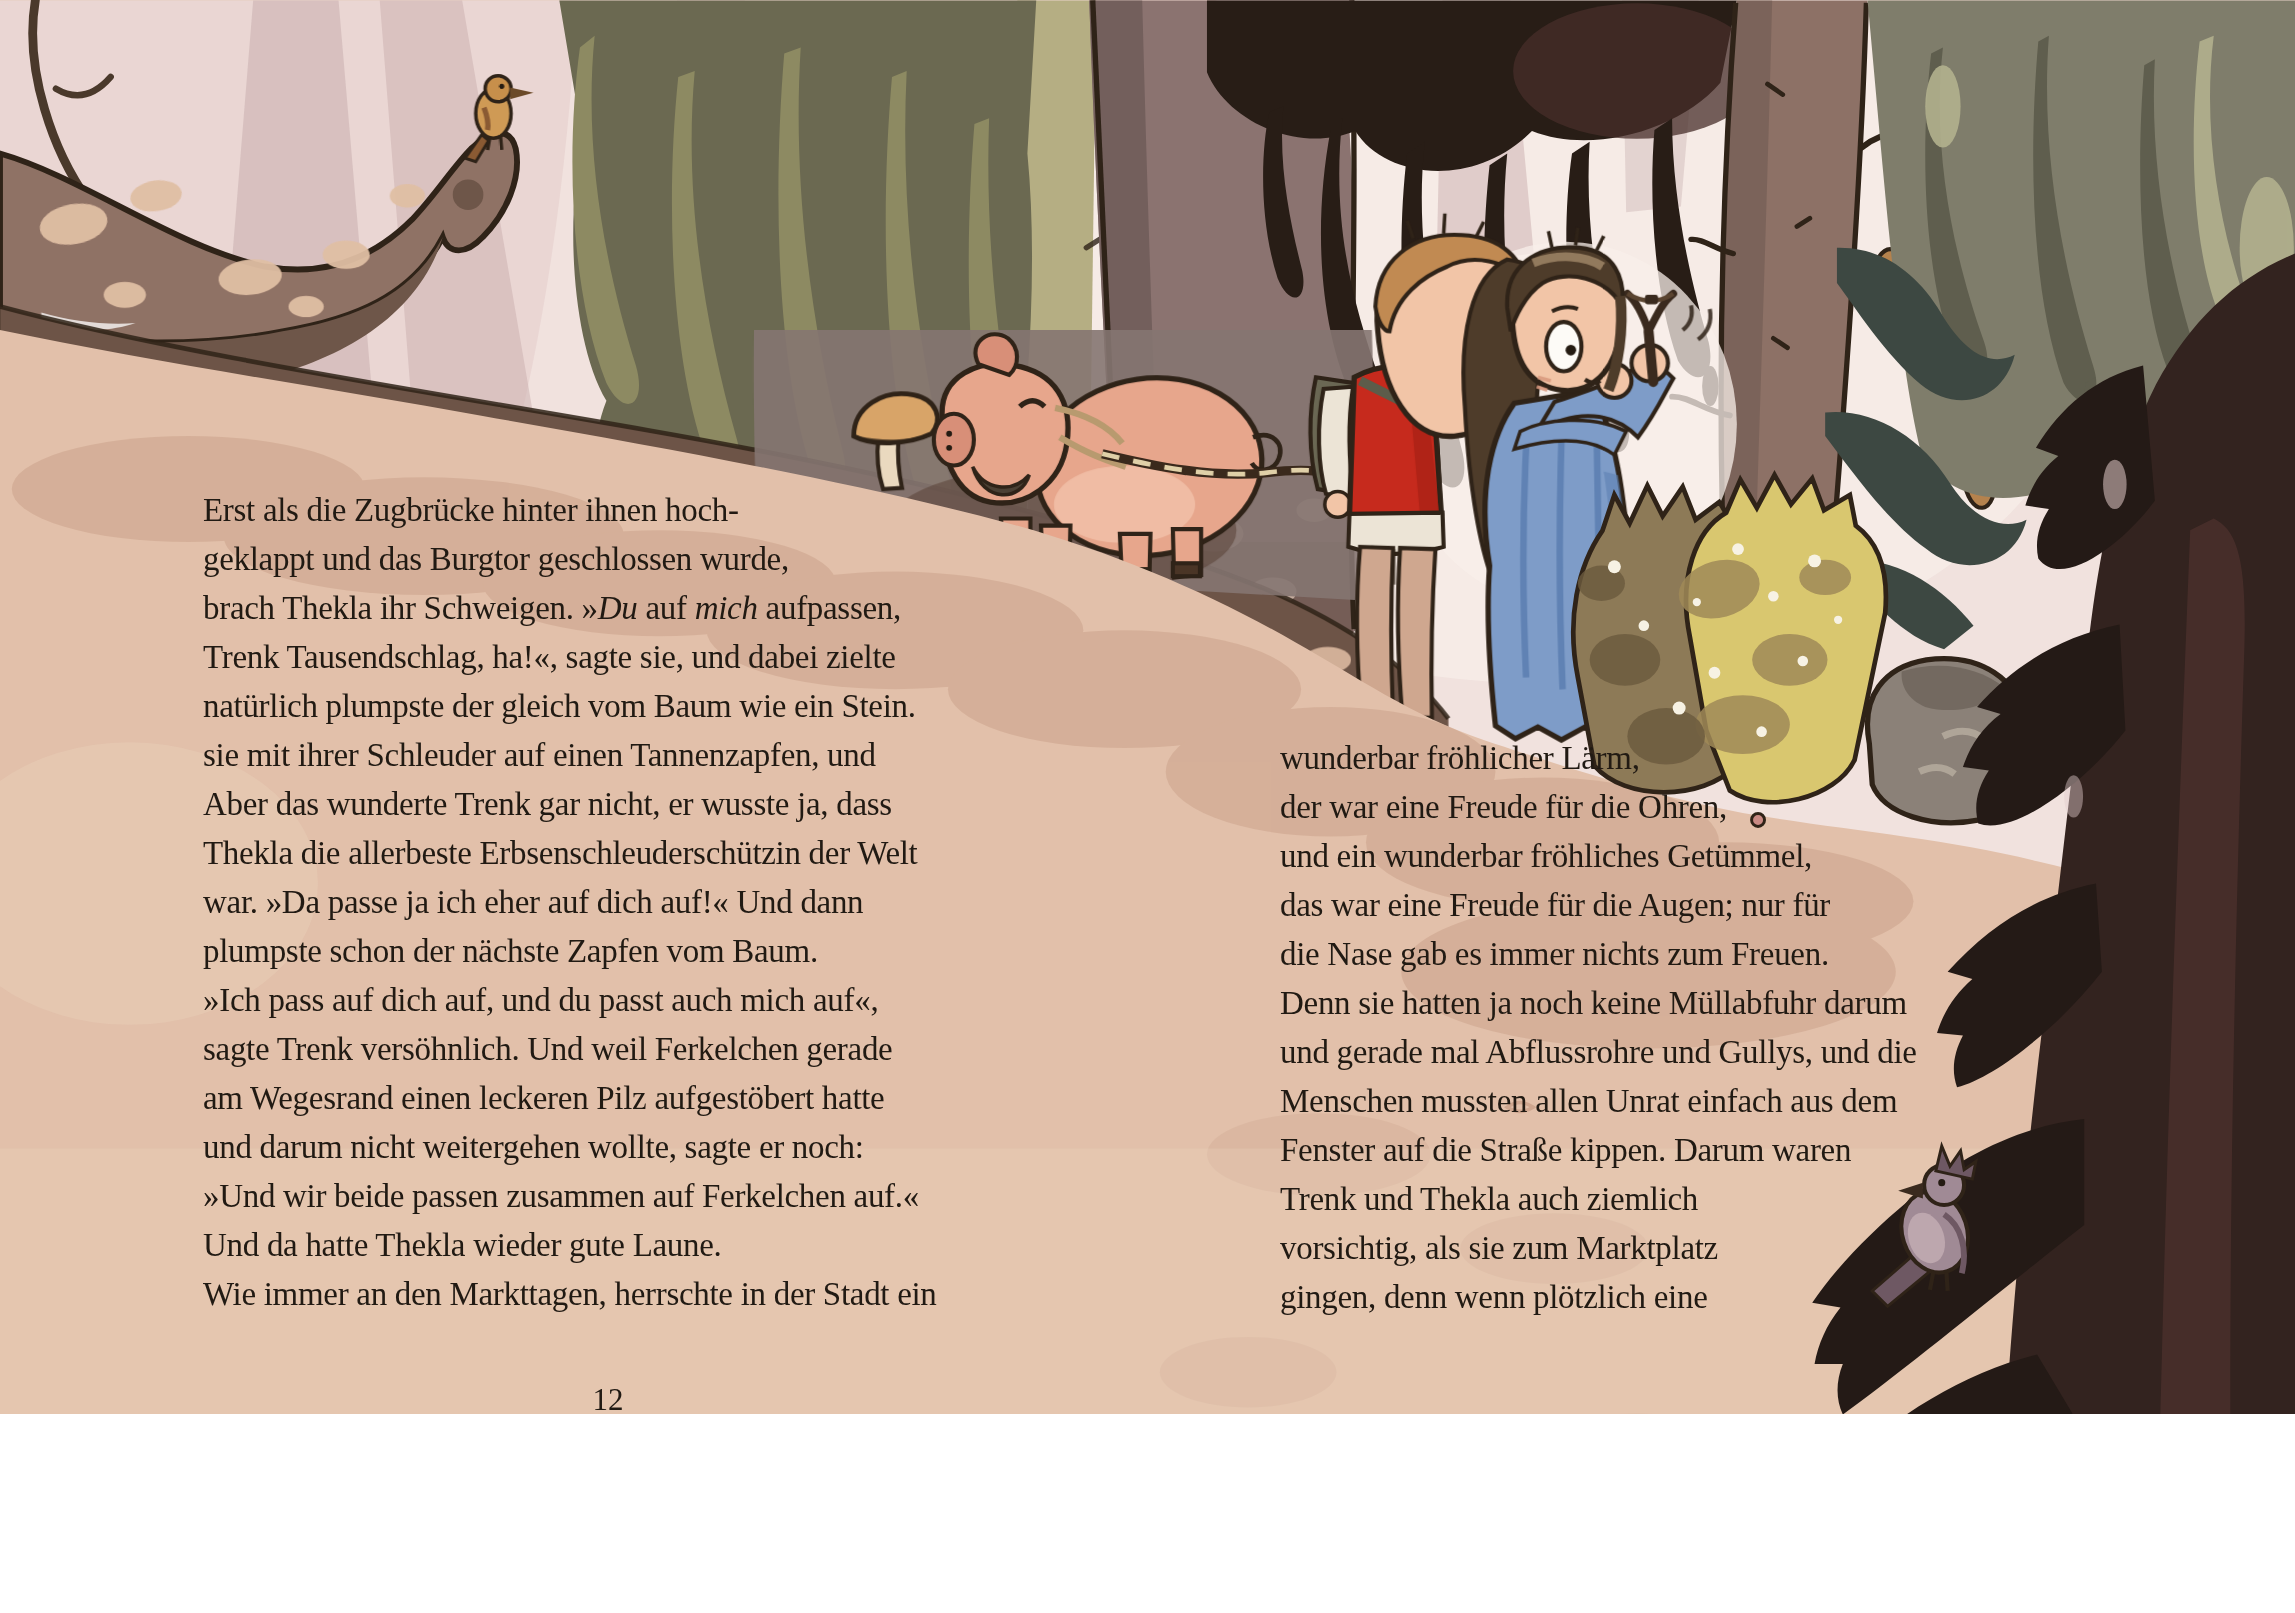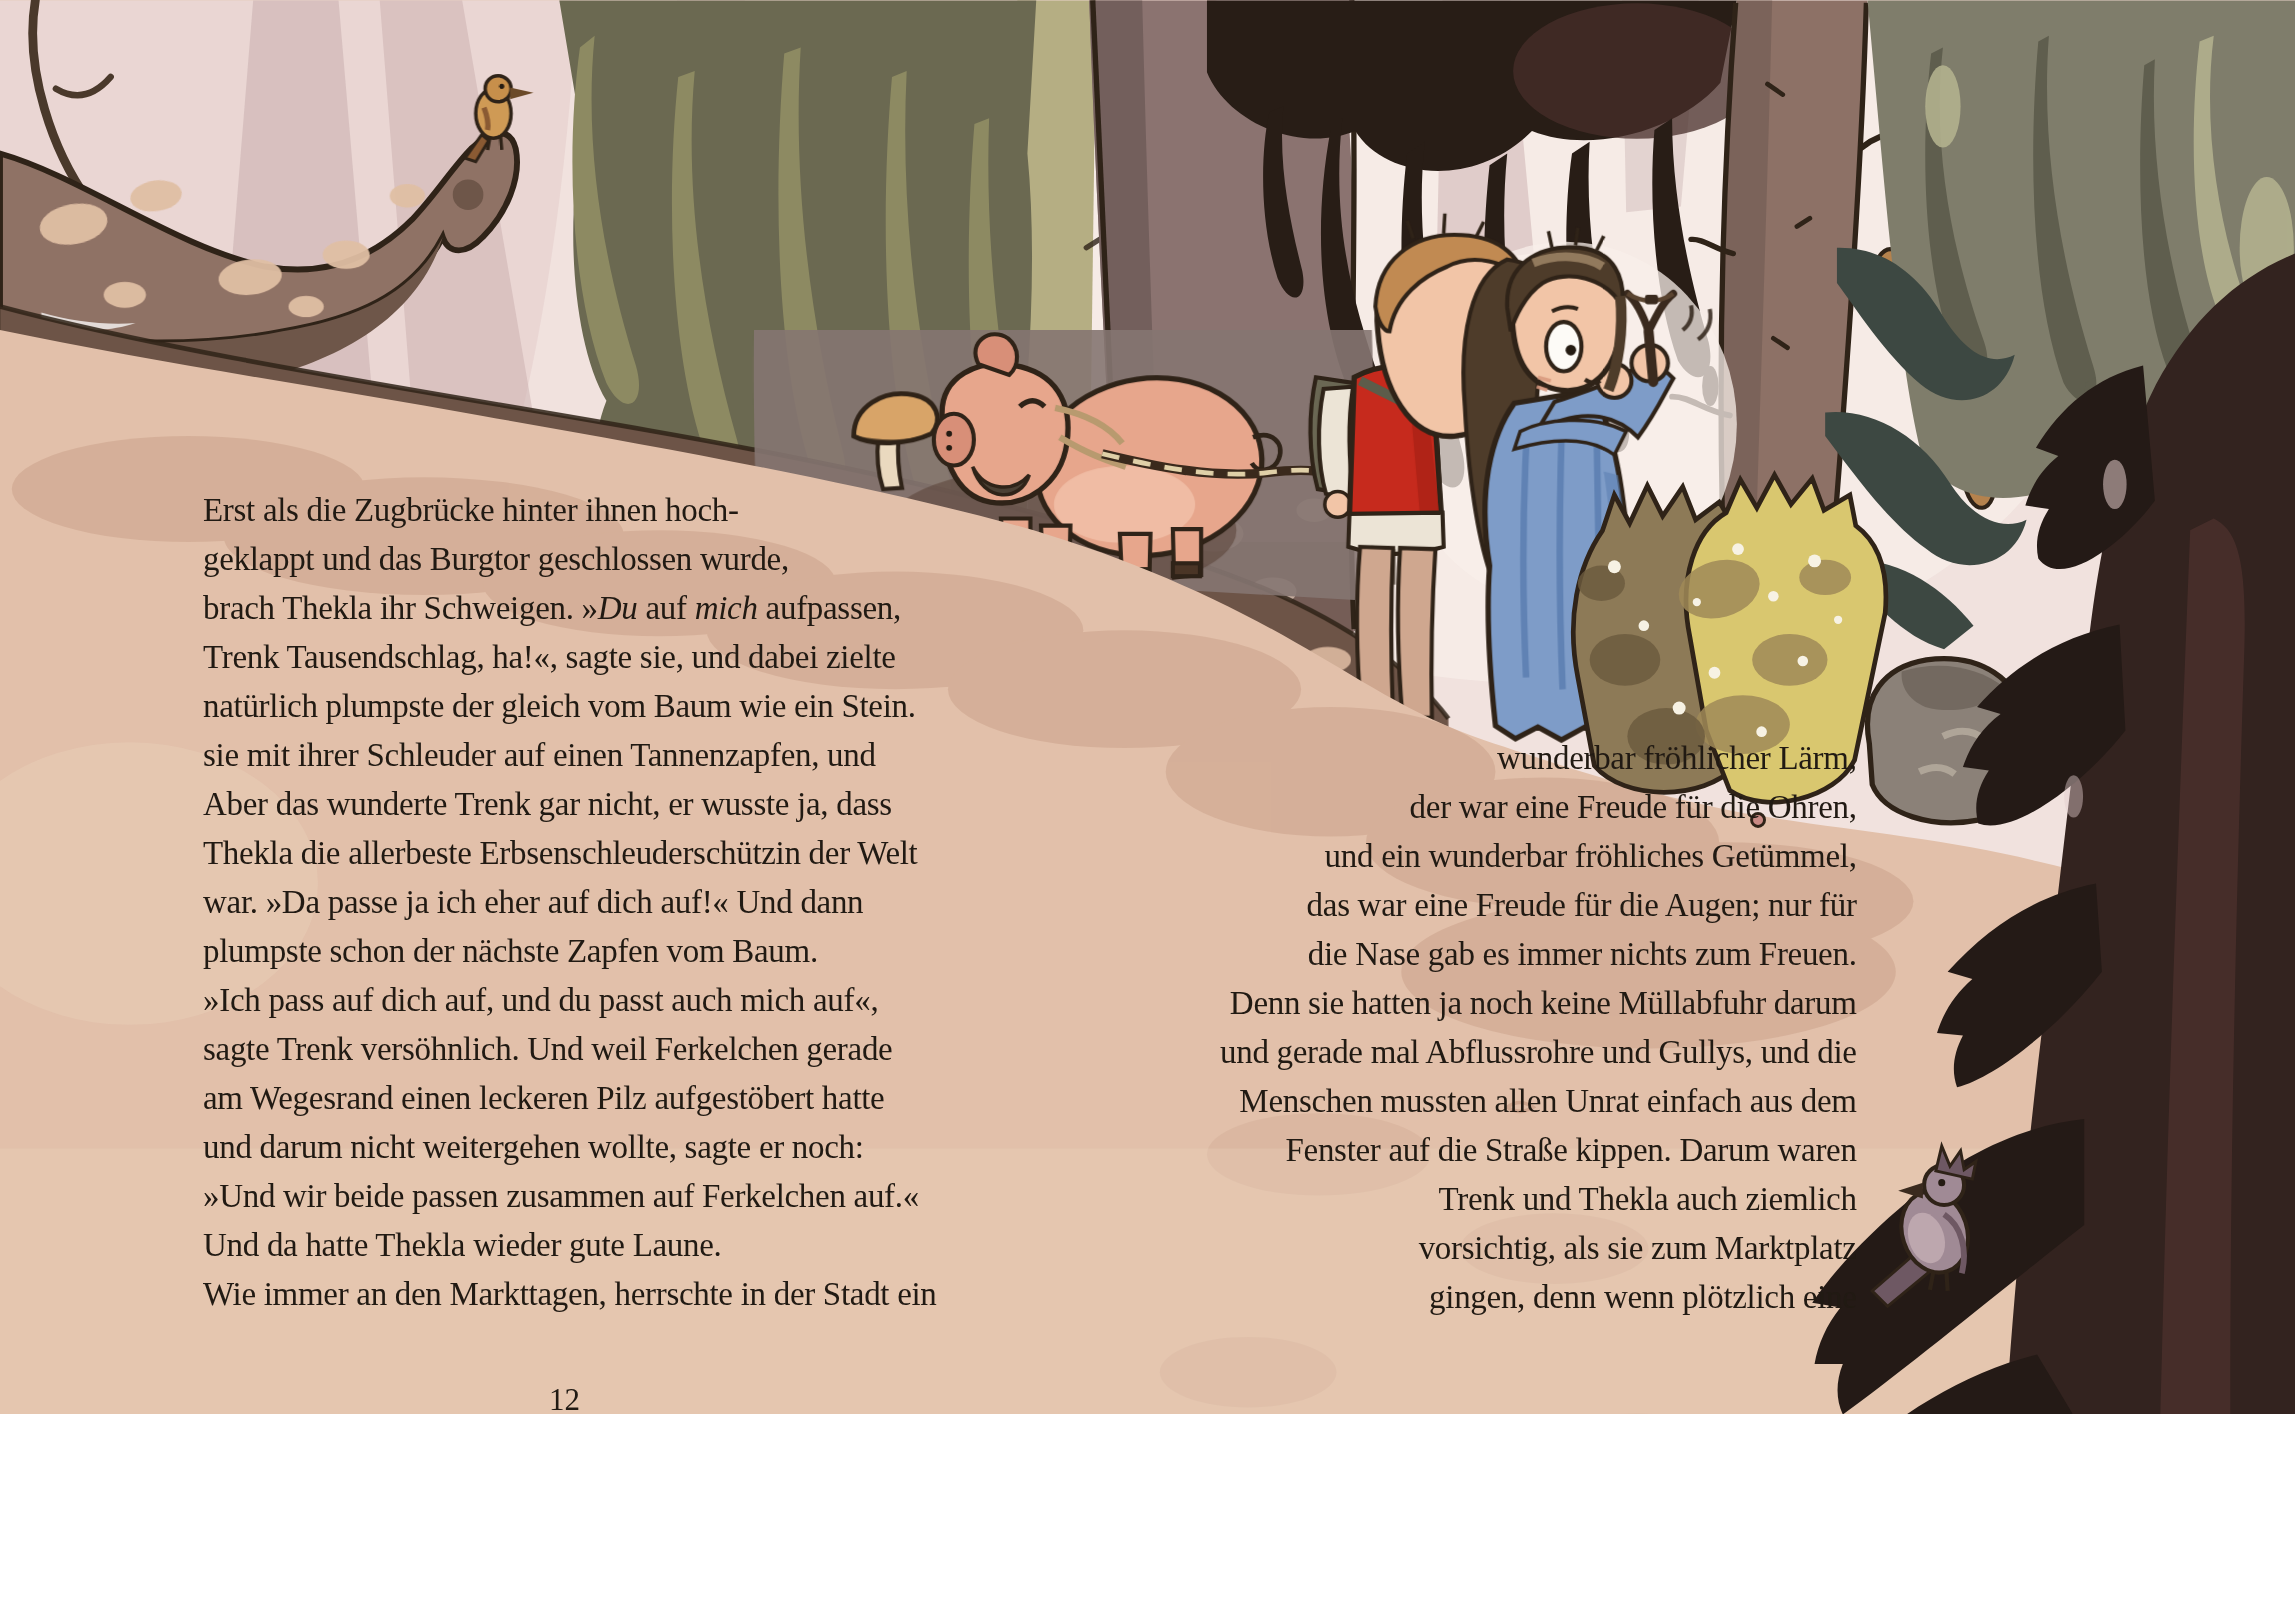--- a/index.html
+++ b/index.html
@@ -2,23 +2,23 @@
 <html lang="de" style="--text: #211a13; --sky: #f1e2de; --sky_light: #f8efe9; --sky_mauve: #e3cccb; --bg_trunk: #c9aeae; --outline: #2f2318; --branch_dark: #4a392b; --moss_trunk: #b5ae83; --moss_dark: #6b6951; --moss_mid: #8d8a62; --moss_light: #a3a071; --trunk_center: #8b7370; --trunk_center_edge: #6d5a57; --trunk_patch: #cdb5a6; --canopy_dark: #281d16; --canopy_maroon: #472e2a; --trunk_right: #8d7166; --trunk_right_shade: #6f5a52; --cone: #b5824d; --fir_gray: #7f7d6b; --fir_sage: #b2b18e; --fir_droop: #5f5e4e; --fir_branch: #3d4842; --fir_dark: #33231f; --fir_trunk: #4a2f2b; --fir_black: #241a16; --log_brown: #8f7265; --log_spot: #e0bfa4; --log_shade: #6e5649; --slope_dark: #6d5447; --slope_spot: #ddbaa1; --slope_deep: #5a4237; --backdrop_gray: #857571; --ground: #e2c0aa; --ground_blotch: #b98b73; --ground_light: #ecd4bd; --ground_shadow: #caa28b; --pig_pink: #e7a68c; --pig_snout: #d88f78; --pig_belly: #f3c2aa; --pig_mouth: #4b4034; --hoof: #4a3526; --rope_dark: #3a291c; --rope_light: #e0d0a8; --harness: #b89a6f; --mushroom_cap: #d8a468; --mushroom_stem: #ead9bf; --bird_orange: #cf9a55; --bird_head: #c78f4b; --bird_wing: #8a5a33; --beak: #6b4a28; --skin: #f2c5a7; --boy_hair: #c18a52; --vest_red: #c62a1d; --vest_shade: #a11f14; --shirt: #ece4d6; --pants: #cfa78f; --strap: #5d5c4a; --backpack: #6a6753; --girl_hair: #4e3c2a; --hair_light: #9a8163; --dress: #7e9cc8; --dress_shade: #5d80b2; --sling: #3a2a1e; --bush_olive: #8d7a57; --bush_yellow: #d9c76f; --bush_shadow: #a08a58; --bush_dark: #6b5a3e; --sparkle: #f7f2e4; --berry: #c98a84; --rock: #8b8178; --rock_dark: #6e655c; --rock_light: #b3a89b; --bird2: #a08a95; --bird2_dark: #6e5863; --eye_white: #fdfbf7; --pupil: #241b12;font-size:9.4px"><head>
 <meta charset="utf-8">
 <style>
   html,body{margin:0;padding:0;}
   #stage{position:relative;width:2295px;height:1414px;overflow:hidden;
          background:#e2c0aa;font-family:"Liberation Serif","DejaVu Serif",serif;}
   #illustration{position:absolute;left:0;top:0;width:2295px;height:1614px;}
   .col{position:absolute;color:var(--text,#211a13);font-size:33px;line-height:49px;
        letter-spacing:-0.3px;white-space:nowrap;}
   #left-col{left:203px;top:486px;}
-  #right-col{left:1220px;top:734px;text-align:right;}
+  #right-col{left:1280px;top:734px;}
   .it{font-style:italic;}
-  #page-num{position:absolute;left:549px;top:1382px;width:118px;text-align:left;
+  #page-num{position:absolute;left:549px;top:1382px;width:118px;text-align:center;
             font-size:31px;color:var(--text,#211a13);}
 </style>
 </head>
 <body>
 
 <div id="stage">
 
 <svg id="illustration" viewBox="0 0 3898 2740">
 
   <rect x="0" y="0" width="3898" height="2740" style="fill:var(--sky)"></rect>

